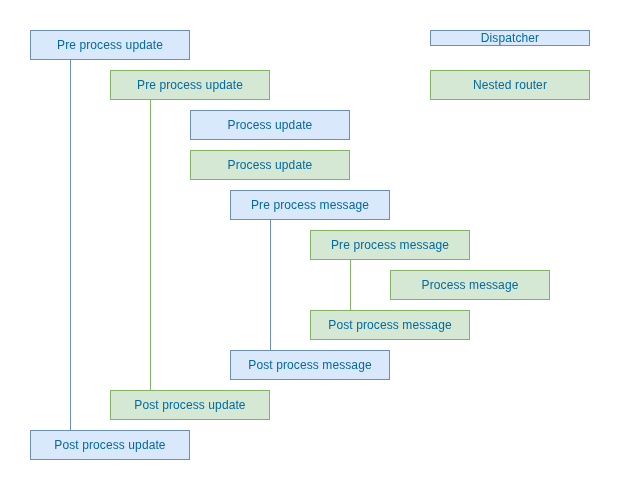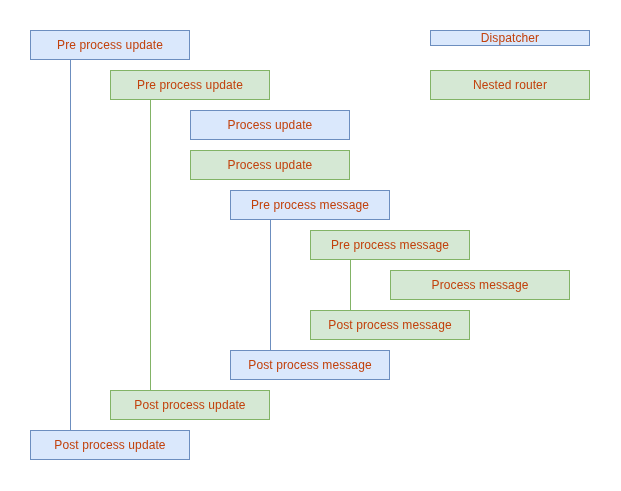--- a/index.html
+++ b/index.html
@@ -18,21 +18,21 @@
     overflow: hidden;
   }
   .node {
     position: absolute;
     box-sizing: border-box;
     display: flex;
     align-items: center;
     justify-content: center;
     font-size: 12px;
     line-height: 1.2;
-    color: #c2410c;
+    color: #0369a1;
     text-align: left;
     letter-spacing: 0.1px;
     white-space: nowrap;
   }
   .node.blue {
     background: #dae8fc;
     border: 1px solid #6c8ebf;
   }
   .node.green {
     background: #d5e8d4;
@@ -52,20 +52,20 @@
     <div class="edge blue" style="left: 70px; top: 60px; height: 370px;"></div>
     <div class="edge green" style="left: 150px; top: 100px; height: 290px;"></div>
     <div class="edge blue" style="left: 270px; top: 220px; height: 130px;"></div>
     <div class="edge green" style="left: 350px; top: 260px; height: 50px;"></div>
     <div class="node blue" style="left: 30px; top: 30px; width: 160px; height: 30px;">Pre process update</div>
     <div class="node green" style="left: 110px; top: 70px; width: 160px; height: 30px;">Pre process update</div>
     <div class="node blue" style="left: 190px; top: 110px; width: 160px; height: 30px;">Process update</div>
     <div class="node green" style="left: 190px; top: 150px; width: 160px; height: 30px;">Process update</div>
     <div class="node blue" style="left: 230px; top: 190px; width: 160px; height: 30px;">Pre process message</div>
     <div class="node green" style="left: 310px; top: 230px; width: 160px; height: 30px;">Pre process message</div>
-    <div class="node green" style="left: 390px; top: 270px; width: 180px; height: 30px;">Process message</div>
+    <div class="node green" style="left: 390px; top: 270px; width: 160px; height: 30px;">Process message</div>
     <div class="node green" style="left: 310px; top: 310px; width: 160px; height: 30px;">Post process message</div>
     <div class="node blue" style="left: 230px; top: 350px; width: 160px; height: 30px;">Post process message</div>
     <div class="node green" style="left: 110px; top: 390px; width: 160px; height: 30px;">Post process update</div>
     <div class="node blue" style="left: 30px; top: 430px; width: 160px; height: 30px;">Post process update</div>
     <div class="node blue" style="left: 430px; top: 30px; width: 160px; height: 16px;">Dispatcher</div>
     <div class="node green" style="left: 430px; top: 70px; width: 160px; height: 30px;">Nested router</div>
   </div>
 
 </body></html>

